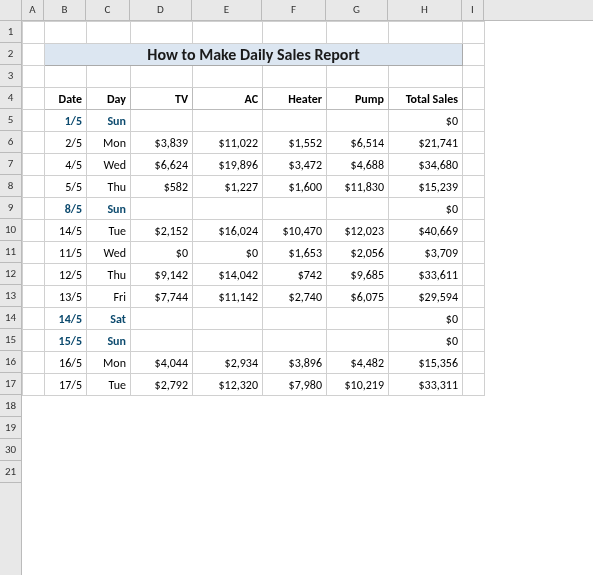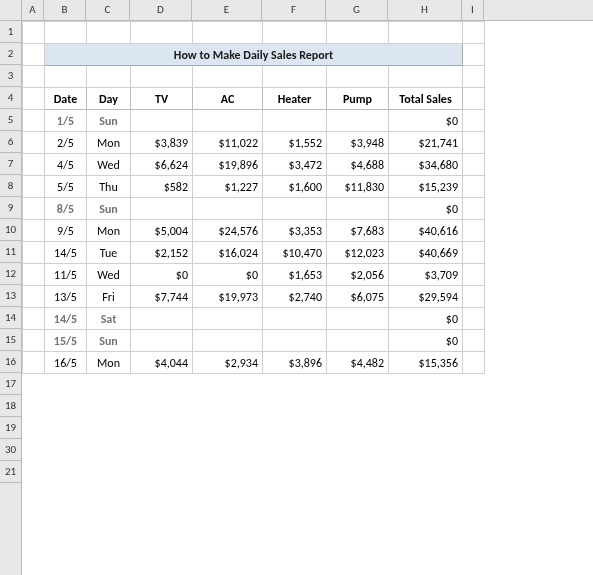--- a/index.html
+++ b/index.html
@@ -86,36 +86,36 @@
       height: 22px;
       padding: 0 4px;
       vertical-align: middle;
       white-space: nowrap;
       overflow: hidden;
     }
 
     .title-cell {
       text-align: center;
       font-weight: bold;
-      font-size: 12px;
+      font-size: 16px;
       color: #1a1a1a;
       background: #dce6f1;
       border: 1px solid #aaa;
     }
 
     .header-cell {
       font-weight: bold;
       text-align: center;
       background: #fff;
       border: 1px solid #bbb;
     }
 
-    .text-center { text-align: center; }
+    .text-center { text-align: right; }
     .text-right  { text-align: right; }
-    .red-text    { color: #737373; font-weight: bold; }
+    .red-text    { color: #0c4a6e; font-weight: bold; }
 
     
   </style>
 </head>
 <body>
 
 <div class="spreadsheet-wrapper">
 
   <div class="col-headers">
     <div class="corner-cell"></div>
@@ -225,21 +225,21 @@
             <td></td>
           </tr>
 
           <tr>
             <td></td>
             <td class="text-center">2/5</td>
             <td class="text-center">Mon</td>
             <td class="text-right">$3,839</td>
             <td class="text-right">$11,022</td>
             <td class="text-right">$1,552</td>
-            <td class="text-right">$3,948</td>
+            <td class="text-right">$6,514</td>
             <td class="text-right">$21,741</td>
             <td></td>
           </tr>
 
 
           <tr>
             <td></td>
             <td class="text-center">4/5</td>
             <td class="text-center">Wed</td>
             <td class="text-right">$6,624</td>
@@ -269,31 +269,20 @@
             <td class="text-center red-text">8/5</td>
             <td class="text-center red-text">Sun</td>
             <td></td>
             <td></td>
             <td></td>
             <td></td>
             <td class="text-right">$0</td>
             <td></td>
           </tr>
 
-          <tr>
-            <td></td>
-            <td class="text-center">9/5</td>
-            <td class="text-center">Mon</td>
-            <td class="text-right">$5,004</td>
-            <td class="text-right">$24,576</td>
-            <td class="text-right">$3,353</td>
-            <td class="text-right">$7,683</td>
-            <td class="text-right">$40,616</td>
-            <td></td>
-          </tr>
 
           <tr>
             <td></td>
             <td class="text-center">14/5</td>
             <td class="text-center">Tue</td>
             <td class="text-right">$2,152</td>
             <td class="text-right">$16,024</td>
             <td class="text-right">$10,470</td>
             <td class="text-right">$12,023</td>
             <td class="text-right">$40,669</td>
@@ -305,27 +294,38 @@
             <td class="text-center">11/5</td>
             <td class="text-center">Wed</td>
             <td class="text-right">$0</td>
             <td class="text-right">$0</td>
             <td class="text-right">$1,653</td>
             <td class="text-right">$2,056</td>
             <td class="text-right">$3,709</td>
             <td></td>
           </tr>
 
+          <tr>
+            <td></td>
+            <td class="text-center">12/5</td>
+            <td class="text-center">Thu</td>
+            <td class="text-right">$9,142</td>
+            <td class="text-right">$14,042</td>
+            <td class="text-right">$742</td>
+            <td class="text-right">$9,685</td>
+            <td class="text-right">$33,611</td>
+            <td></td>
+          </tr>
 
           <tr>
             <td></td>
             <td class="text-center">13/5</td>
             <td class="text-center">Fri</td>
             <td class="text-right">$7,744</td>
-            <td class="text-right">$19,973</td>
+            <td class="text-right">$11,142</td>
             <td class="text-right">$2,740</td>
             <td class="text-right">$6,075</td>
             <td class="text-right">$29,594</td>
             <td></td>
           </tr>
 
           <tr>
             <td></td>
             <td class="text-center red-text">14/5</td>
             <td class="text-center red-text">Sat</td>
@@ -354,17 +354,28 @@
             <td class="text-center">16/5</td>
             <td class="text-center">Mon</td>
             <td class="text-right">$4,044</td>
             <td class="text-right">$2,934</td>
             <td class="text-right">$3,896</td>
             <td class="text-right">$4,482</td>
             <td class="text-right">$15,356</td>
             <td></td>
           </tr>
 
+          <tr>
+            <td></td>
+            <td class="text-center">17/5</td>
+            <td class="text-center">Tue</td>
+            <td class="text-right">$2,792</td>
+            <td class="text-right">$12,320</td>
+            <td class="text-right">$7,980</td>
+            <td class="text-right">$10,219</td>
+            <td class="text-right">$33,311</td>
+            <td></td>
+          </tr>
         </tbody>
       </table>
     </div>
   </div>
 </div>
 
 </body></html>

